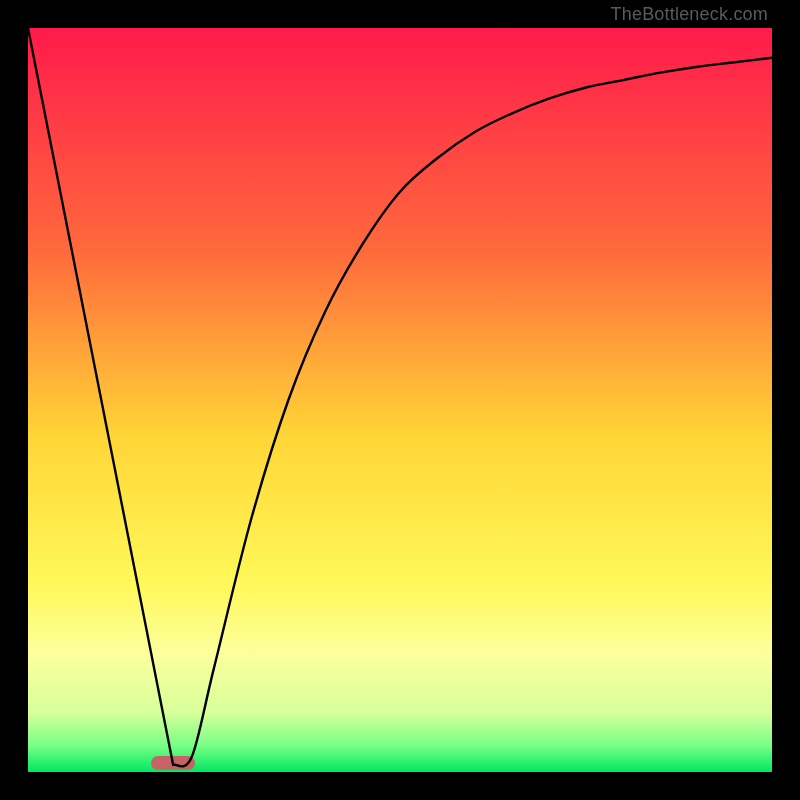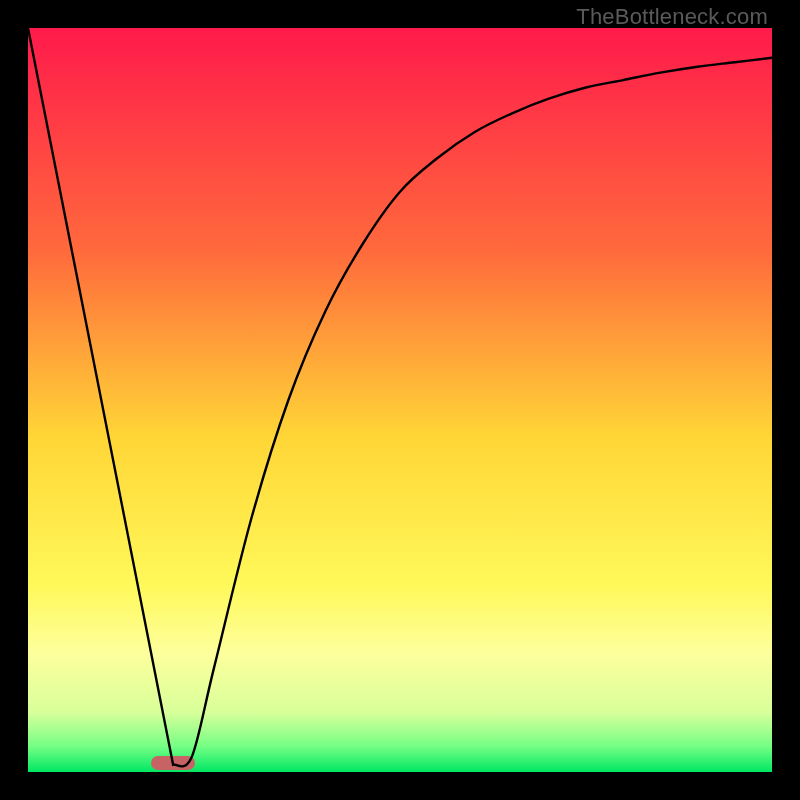--- a/index.html
+++ b/index.html
@@ -30,21 +30,21 @@
     left: 0;
     top: 0;
     width: 100%;
     height: 100%;
   }
   .watermark {
     position: absolute;
     top: 4px;
     right: 32px;
     color: #5a5a5a;
-    font-size: 22px;
+    font-size: 18px;
     font-weight: 400;
     letter-spacing: 0.2px;
     user-select: none;
   }
   .marker {
     position: absolute;
     left: 123px;
     bottom: 2px;
     width: 44px;
     height: 14px;

